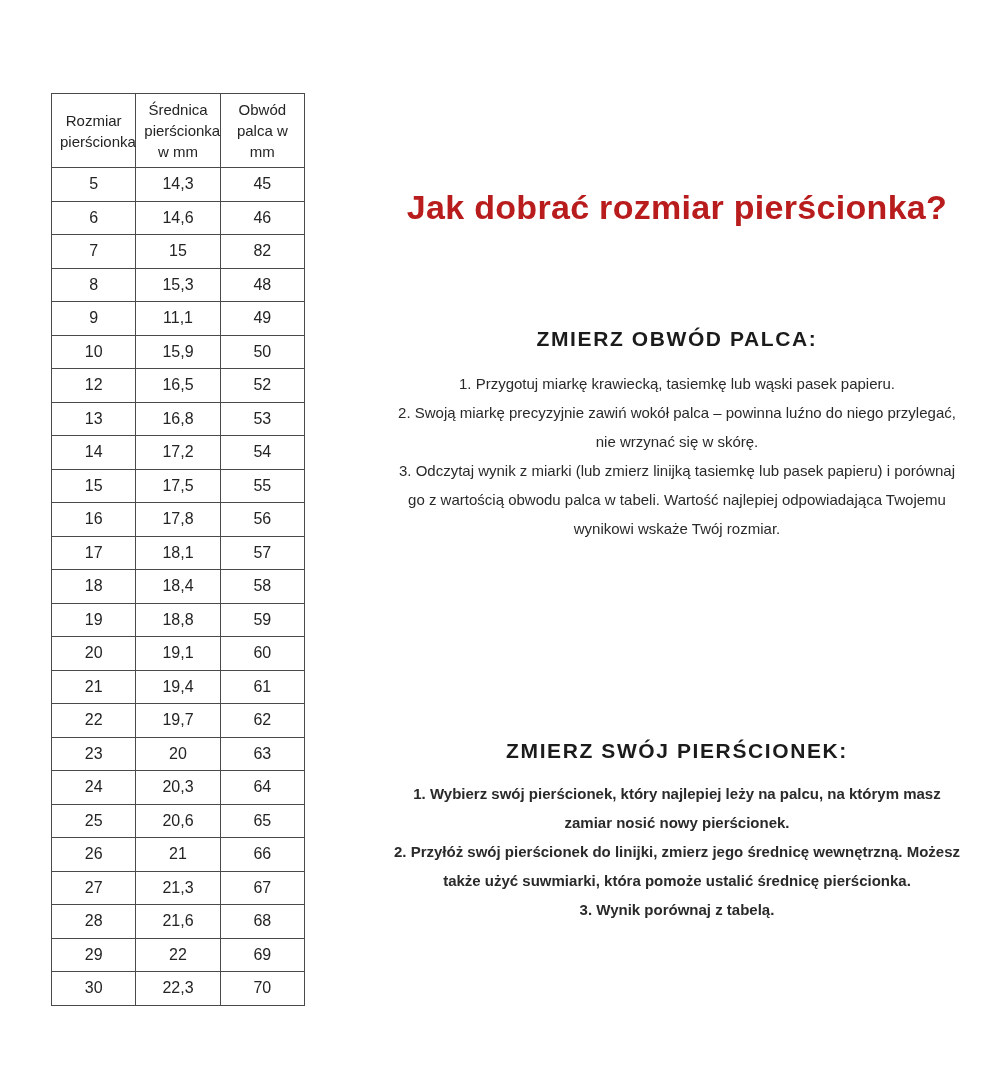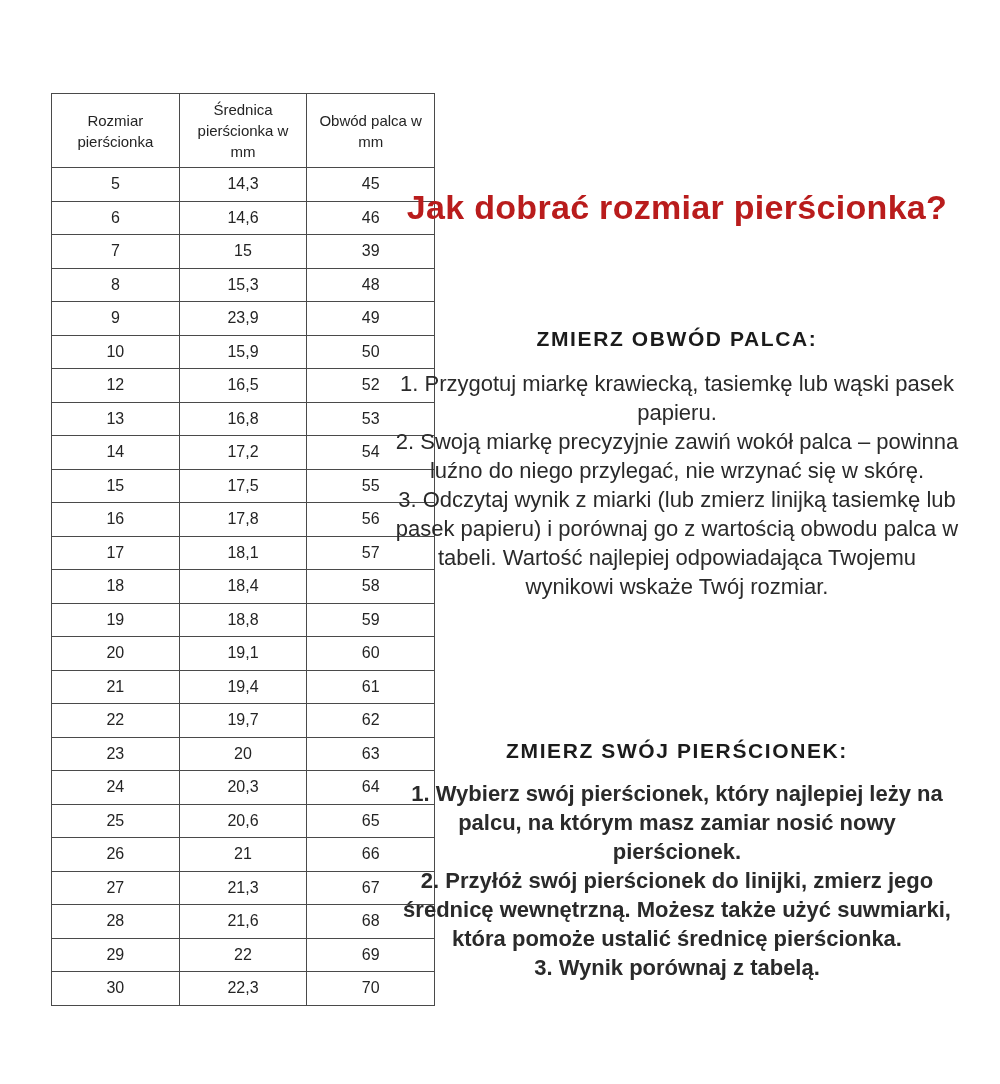--- a/index.html
+++ b/index.html
@@ -12,21 +12,21 @@
     font-family: "Liberation Sans", "DejaVu Sans", sans-serif;
     color: #222222;
     overflow: hidden;
   }
 
   
   table.size-table {
     position: absolute;
     left: 51px;
     top: 93px;
-    width: 384px;
+    width: 254px;
     border-collapse: collapse;
     table-layout: fixed;
   }
   .size-table th,
   .size-table td {
     border: 1px solid #4a4a4a;
     text-align: center;
     vertical-align: middle;
     font-weight: 400;
     color: #242424;
@@ -62,21 +62,21 @@
     font-weight: 700;
     letter-spacing: 1.6px;
     color: #1b1b1b;
   }
   .heading-1 { top: 310px; }
   .heading-2 { top: 722px; }
   .steps-1 { top: 369px; }
   .steps-2 { top: 779px; font-weight: bold; }
   .step {
     margin: 0;
-    font-size: 22px;
+    font-size: 15px;
     line-height: 29px;
     color: #2a2a2a;
   }
 </style>
 </head>
 <body>
 
 <table class="size-table">
   <thead>
     <tr>
@@ -92,30 +92,30 @@
         <td>45</td>
       </tr>
       <tr>
         <td>6</td>
         <td>14,6</td>
         <td>46</td>
       </tr>
       <tr>
         <td>7</td>
         <td>15</td>
-        <td>39</td>
+        <td>82</td>
       </tr>
       <tr>
         <td>8</td>
         <td>15,3</td>
         <td>48</td>
       </tr>
       <tr>
         <td>9</td>
-        <td>23,9</td>
+        <td>11,1</td>
         <td>49</td>
       </tr>
       <tr>
         <td>10</td>
         <td>15,9</td>
         <td>50</td>
       </tr>
       <tr>
         <td>12</td>
         <td>16,5</td>

